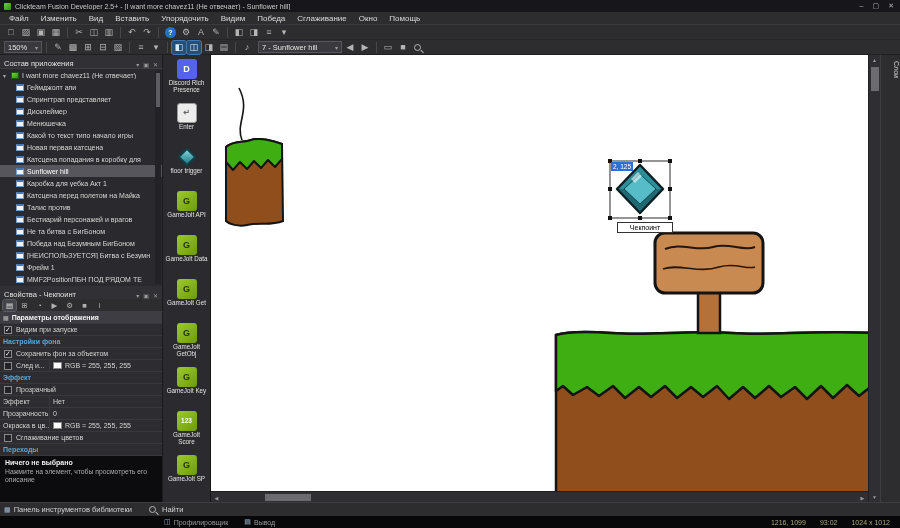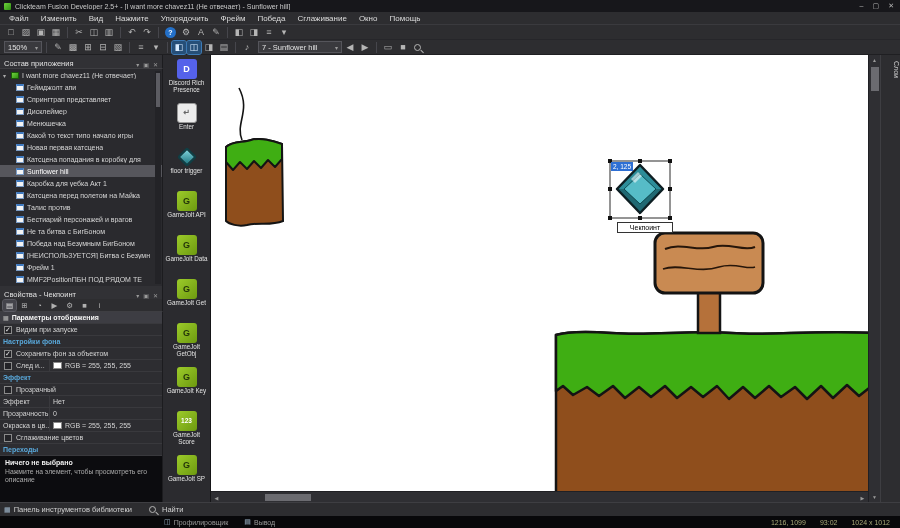--- a/index.html
+++ b/index.html
@@ -134,23 +134,23 @@
       <span>–</span>
       <span>▢</span>
       <span>✕</span>
     </span>
   </div>
 
   <div class="menubar">
     <span>Файл</span>
     <span>Изменить</span>
     <span>Вид</span>
-    <span>Нажмите</span>
+    <span>Вставить</span>
     <span>Упорядочить</span>
-    <span>Фрейм</span>
+    <span>Видим</span>
     <span>Победа</span>
     <span>Сглаживание</span>
     <span>Окно</span>
     <span>Помощь</span>
   </div>
 
   <div class="tb tb1">
     <span class="ti">□</span>
     <span class="ti">▨</span>
     <span class="ti">▣</span>

